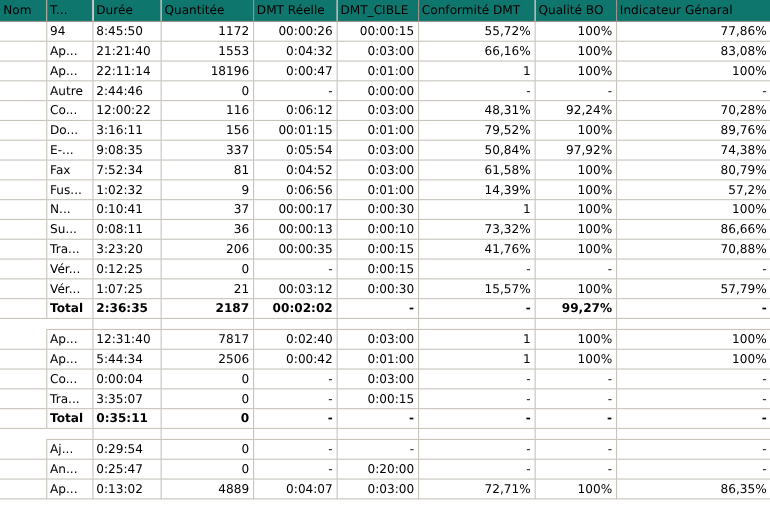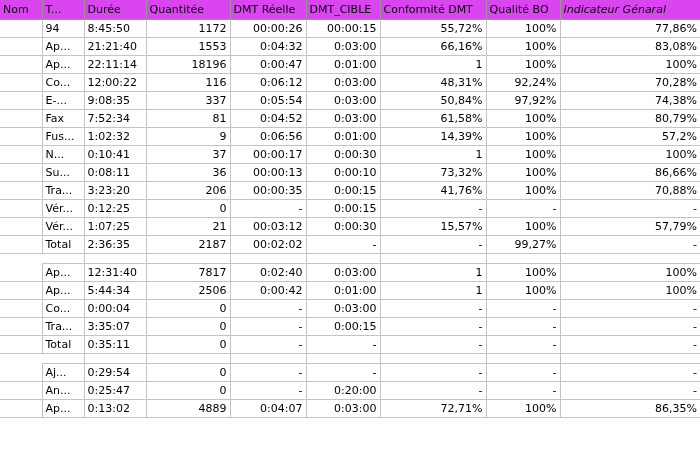--- a/index.html
+++ b/index.html
@@ -24,48 +24,48 @@
   table.grid col.c-t        { width: 42px; }
   table.grid col.c-duree    { width: 62px; }
   table.grid col.c-qte      { width: 84px; }
   table.grid col.c-dmtr     { width: 76px; }
   table.grid col.c-dmtc     { width: 74px; }
   table.grid col.c-conf     { width: 106px; }
   table.grid col.c-qbo      { width: 74px; }
   table.grid col.c-ind      { width: 140px; }
 
   thead th {
-    background: #d946ef;
+    background: #0f766e;
     border-right: 1px solid #9a968c;
     border-bottom: 1px solid #9a968c;
     font-weight: normal;
     font-size: 11px;
     padding: 1px 3px 2px 3px;
     height: 16px;
     text-align: left;
     white-space: nowrap;
     overflow: hidden;
   }
   thead th.num { }
-  thead th:last-child { border-right: none; font-style: italic; }
+  thead th:last-child { border-right: none; }
 
   tbody td {
     border-right: 1px solid #c8c4bc;
     border-bottom: 1px solid #c8c4bc;
     padding: 0 3px;
     height: 17px;
     line-height: 17px;
     white-space: nowrap;
     overflow: hidden;
     vertical-align: middle;
     background: #ffffff;
   }
   tbody td:last-child { border-right: none; padding-left: 20px; }
   tbody td.num { text-align: right; }
-  tbody tr.total td { font-weight: normal; }
+  tbody tr.total td { font-weight: bold; }
   tbody tr.spacer td {
     height: 9px;
     line-height: 9px;
     border-right: 1px solid #c8c4bc;
     border-bottom: 1px solid #c8c4bc;
     background: #ffffff;
   }
   tbody tr.spacer td.blank-left {
     border-right: none;
     border-bottom: none;
@@ -128,28 +128,50 @@
         <td>22:11:14</td>
         <td class="num">18196</td>
         <td class="num">0:00:47</td>
         <td class="num">0:01:00</td>
         <td class="num">1</td>
         <td class="num">100%</td>
         <td class="num">100%</td>
       </tr>
       <tr>
         <td></td>
+        <td>Autre</td>
+        <td>2:44:46</td>
+        <td class="num">0</td>
+        <td class="num">-</td>
+        <td class="num">0:00:00</td>
+        <td class="num">-</td>
+        <td class="num">-</td>
+        <td class="num">-</td>
+      </tr>
+      <tr>
+        <td></td>
         <td>Co...</td>
         <td>12:00:22</td>
         <td class="num">116</td>
         <td class="num">0:06:12</td>
         <td class="num">0:03:00</td>
         <td class="num">48,31%</td>
         <td class="num">92,24%</td>
         <td class="num">70,28%</td>
+      </tr>
+      <tr>
+        <td></td>
+        <td>Do...</td>
+        <td>3:16:11</td>
+        <td class="num">156</td>
+        <td class="num">00:01:15</td>
+        <td class="num">0:01:00</td>
+        <td class="num">79,52%</td>
+        <td class="num">100%</td>
+        <td class="num">89,76%</td>
       </tr>
       <tr>
         <td></td>
         <td>E-...</td>
         <td>9:08:35</td>
         <td class="num">337</td>
         <td class="num">0:05:54</td>
         <td class="num">0:03:00</td>
         <td class="num">50,84%</td>
         <td class="num">97,92%</td>

